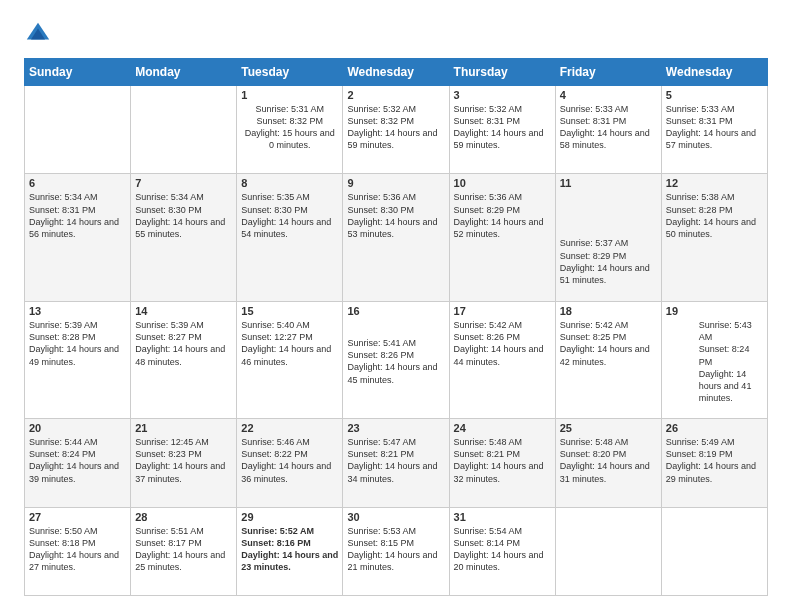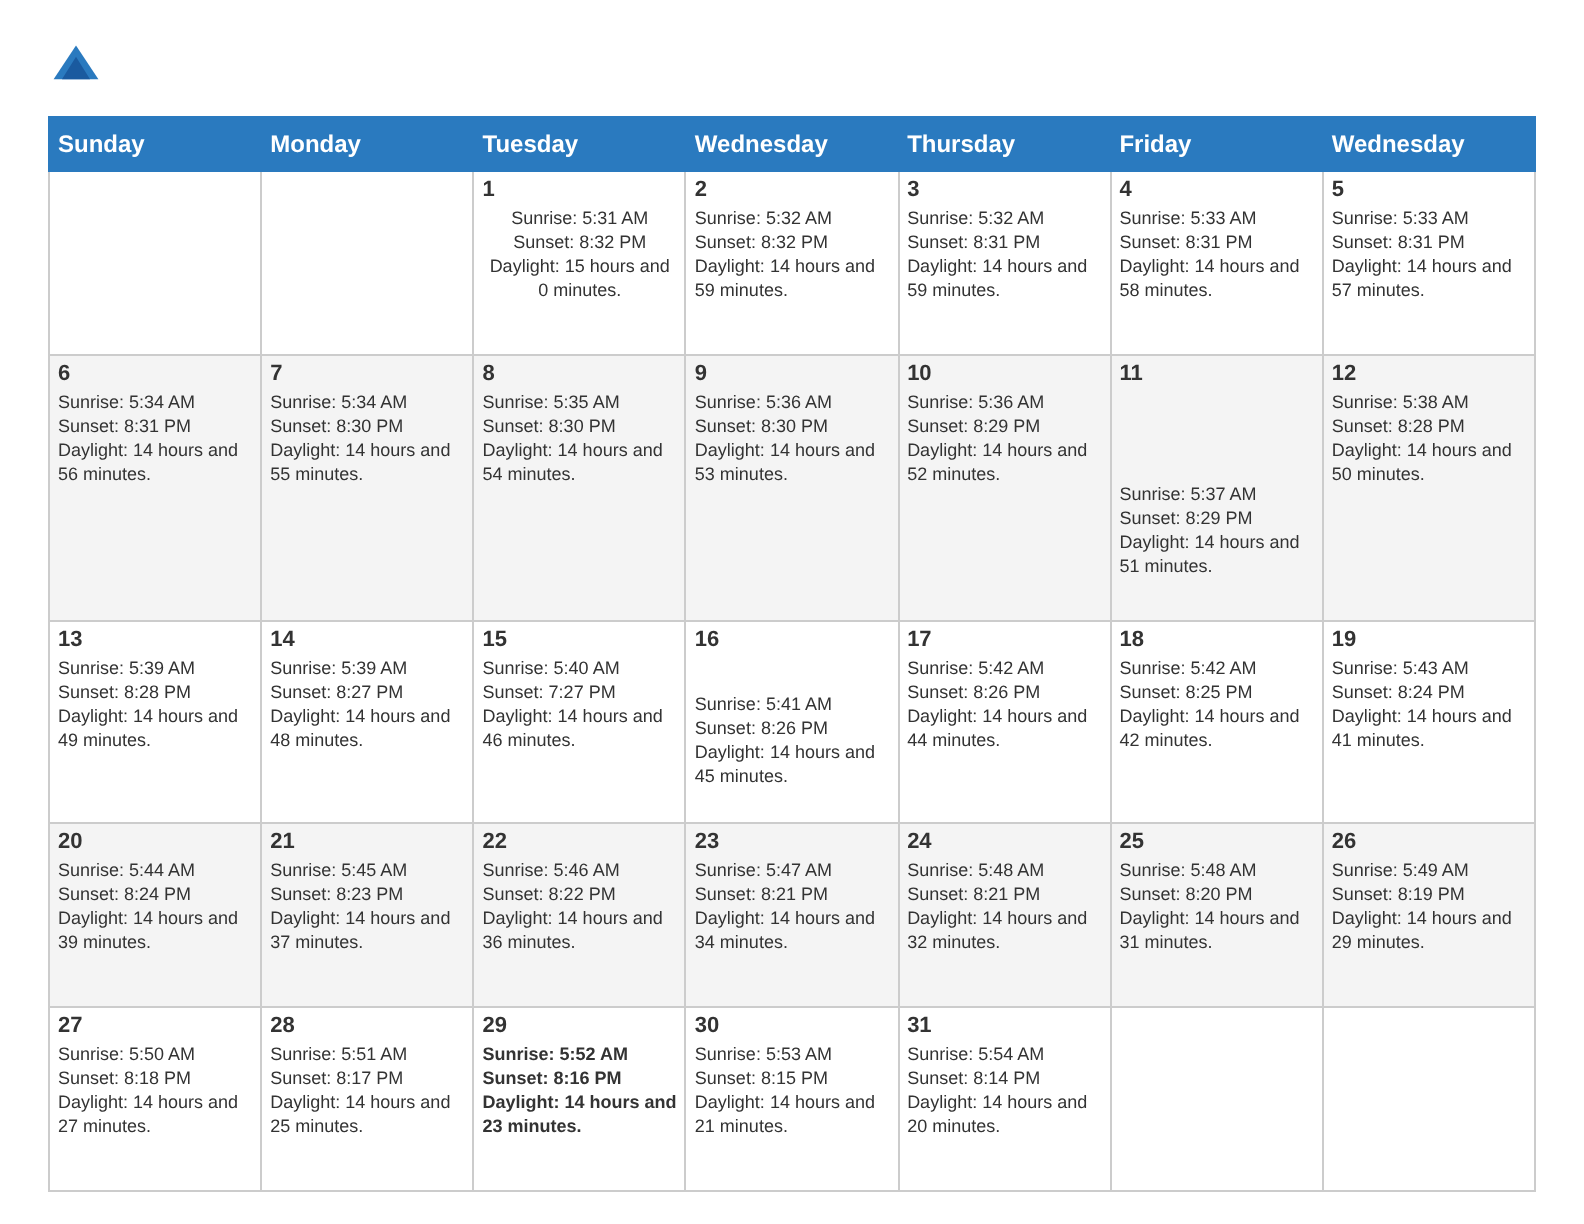--- a/index.html
+++ b/index.html
@@ -228,21 +228,21 @@
           </td>
           <td>
             <span class="day-num">14</span>
             <div class="cell-info" style="white-space: pre-line;">Sunrise: 5:39 AM
 Sunset: 8:27 PM
 Daylight: 14 hours and 48 minutes.</div>
           </td>
           <td>
             <span class="day-num">15</span>
             <div class="cell-info" style="white-space: pre-line;">Sunrise: 5:40 AM
-Sunset: 7:27 PM
+Sunset: 12:27 PM
 Daylight: 14 hours and 46 minutes.</div>
           </td>
           <td>
             <span class="day-num">16</span>
             <div class="cell-info" style="white-space: pre-line; margin-top: 20px;">Sunrise: 5:41 AM
 Sunset: 8:26 PM
 Daylight: 14 hours and 45 minutes.</div>
           </td>
           <td>
             <span class="day-num">17</span>
@@ -251,35 +251,35 @@
 Daylight: 14 hours and 44 minutes.</div>
           </td>
           <td>
             <span class="day-num">18</span>
             <div class="cell-info" style="white-space: pre-line;">Sunrise: 5:42 AM
 Sunset: 8:25 PM
 Daylight: 14 hours and 42 minutes.</div>
           </td>
           <td>
             <span class="day-num">19</span>
-            <div class="cell-info" style="white-space: pre-line;">Sunrise: 5:43 AM
+            <div class="cell-info" style="white-space: pre-line; margin-left: 33px;">Sunrise: 5:43 AM
 Sunset: 8:24 PM
 Daylight: 14 hours and 41 minutes.</div>
           </td>
         </tr>
         <tr>
           <td>
             <span class="day-num">20</span>
             <div class="cell-info" style="white-space: pre-line;">Sunrise: 5:44 AM
 Sunset: 8:24 PM
 Daylight: 14 hours and 39 minutes.</div>
           </td>
           <td>
             <span class="day-num">21</span>
-            <div class="cell-info" style="white-space: pre-line;">Sunrise: 5:45 AM
+            <div class="cell-info" style="white-space: pre-line;">Sunrise: 12:45 AM
 Sunset: 8:23 PM
 Daylight: 14 hours and 37 minutes.</div>
           </td>
           <td>
             <span class="day-num">22</span>
             <div class="cell-info" style="white-space: pre-line;">Sunrise: 5:46 AM
 Sunset: 8:22 PM
 Daylight: 14 hours and 36 minutes.</div>
           </td>
           <td>

